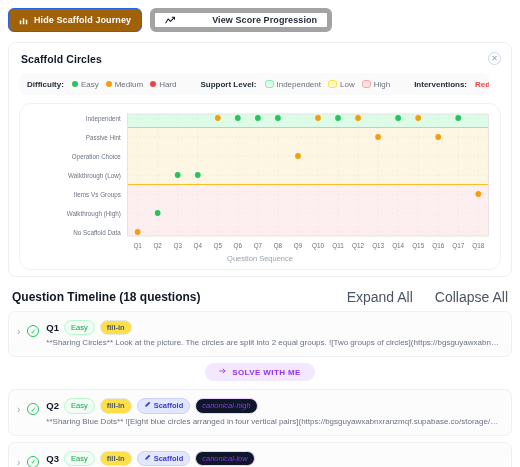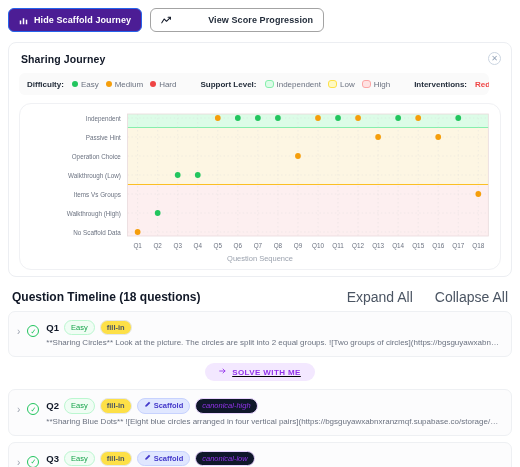--- a/index.html
+++ b/index.html
@@ -13,22 +13,22 @@
   .page { width: 520px; height: 467px; position: relative; background:#fff; }
 
   
   .toolbar { display: flex; align-items: center; gap: 8px; padding: 8px 8px 6px 8px; }
   .btn {
     display: inline-flex; align-items: center; gap: 6px;
     height: 24px; padding: 0 10px;
     border-radius: 6px; font-size: 9px; font-weight: bold;
     letter-spacing: .1px; cursor: pointer; white-space: nowrap;
   }
-  .btn-primary { background: #4c1d95; color: #fff; border: 1px solid #2563eb; }
-  .btn-ghost { background: #fff; color: #1f2937; border: 1px solid #a3a3a3; gap: 36px; }
+  .btn-primary { background: #a16207; color: #fff; border: 1px solid #2563eb; }
+  .btn-ghost { background: #fff; color: #1f2937; border: 5px solid #a3a3a3; gap: 36px; }
   .ico { display:inline-flex; align-items:center; justify-content:center; }
 
   
   .card {
     margin: 4px 8px 0 8px;
     border: 1px solid #eceef2; border-radius: 8px;
     background: #fff; position: relative;
   }
   .card-head { padding: 10px 12px 2px 12px; }
   .card-title { font-size: 10.5px; font-weight: bold; color: #111827; letter-spacing:.1px; }
@@ -86,21 +86,21 @@
   .chip { font-size:7.5px; padding:1px 6px; border-radius:8px; border:1px solid; line-height:1.5; white-space:nowrap;}
   .chip-easy { color:#16a34a; border-color:#bbf7d0; background:#f0fdf4; }
   .chip-type { color:#4b5563; border-color:#e5e7eb; background:#fde047; font-weight:bold; }
   .chip-scaffold { color:#4338ca; border-color:#c7d2fe; background:#e0e7ff; font-weight:bold; display:inline-flex; align-items:center; gap:3px;}
   .chip-canon { color:#9333ea; border-color:#e9d5ff; background:#0f172a;font-style:italic; }
   .qdesc {
     font-size:8px; color:#6b7280; margin-top:3px;
     white-space:nowrap; overflow:hidden; text-overflow:ellipsis;
   }
 
-  .solve-wrap { display:flex; justify-content:center; margin: 2px 0 8px 0; text-decoration: underline; }
+  .solve-wrap { display:flex; justify-content:center; margin: 2px 0 8px 0; }
   .solve-btn {
     display:inline-flex; align-items:center; gap:5px;
     background:#f3e8ff; color:#9333ea; border-radius:10px;
     font-size:8px; font-weight:bold; letter-spacing:.4px;
     padding:4px 14px; cursor:pointer;
   }
 </style>
 </head>
 <body>
 
@@ -123,21 +123,21 @@
             <polyline points="1,8 4,3 7,6 12,1" fill="none" stroke="#111827" stroke-width="1.3" stroke-linecap="round" stroke-linejoin="round"></polyline>
             <polyline points="9,1 12,1 12,3.5" fill="none" stroke="#111827" stroke-width="1.3" stroke-linecap="round" stroke-linejoin="round"></polyline>
           </svg>
       </span>
       <span>View Score Progression</span>
     </div>
   </div>
 
   <div class="card">
     <div class="card-head">
-      <div class="card-title">Sharing Journey</div>
+      <div class="card-title">Scaffold Circles</div>
     </div>
     <div class="close-btn">✕</div>
 
     <div class="legend">
       <span class="legend-label">Difficulty:</span>
       <span class="legend-group">
         <span class="legend-item">
           <i class="dot" style="background:#22c55e"></i>
           <span>Easy</span>
         </span>

